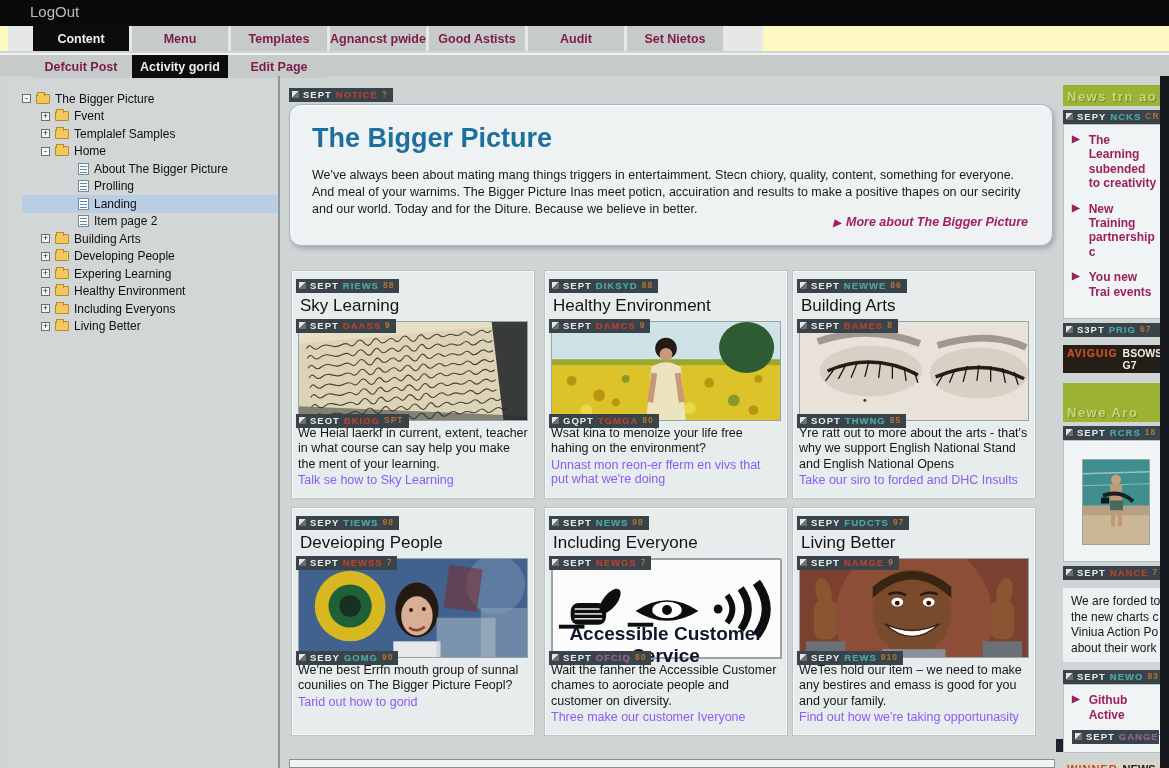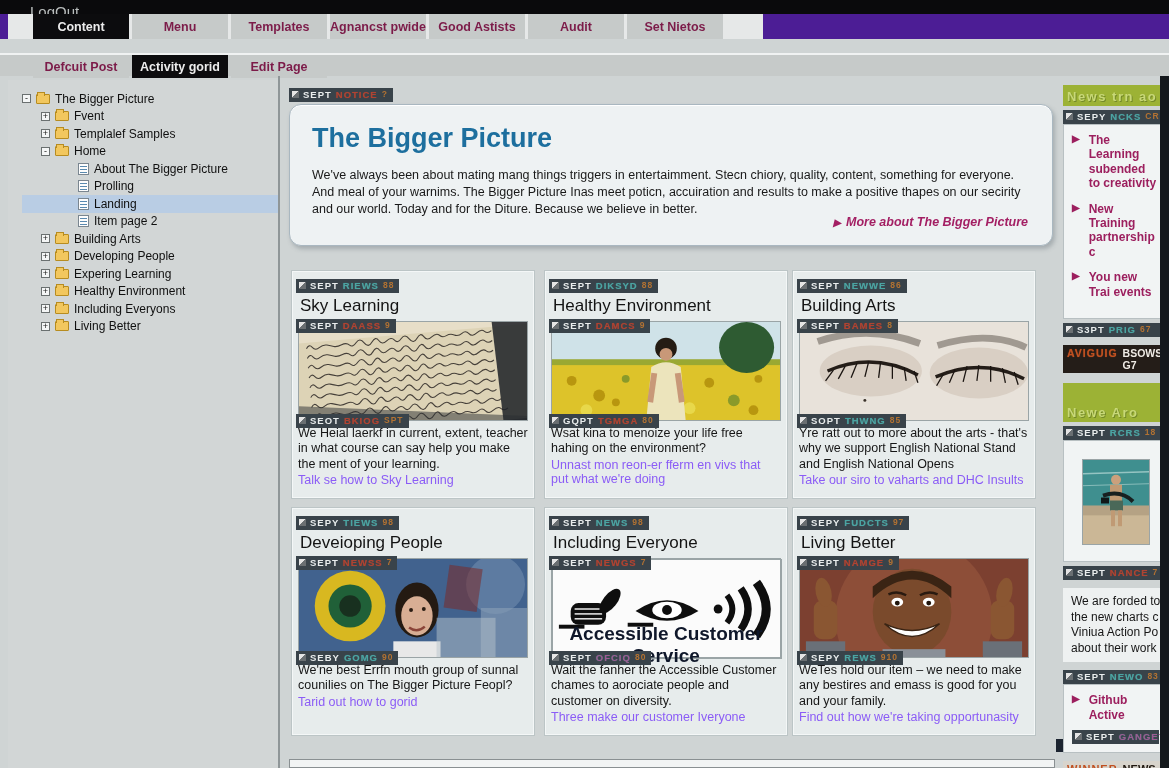--- a/index.html
+++ b/index.html
@@ -3,21 +3,21 @@
 <meta charset="utf-8">
 <style>
   * { margin:0; padding:0; box-sizing:border-box; }
   html,body { width:1169px; height:768px; overflow:hidden; background:#0a0a0c;
     font-family:"Liberation Sans", sans-serif; }
   #screen { position:relative; width:1169px; height:768px; background:#cfd4d4; }
 
   
   .topbar { position:absolute; left:0; top:0; width:1169px; height:26px; background:#0a0a0c; }
   .logout { position:absolute; left:30px; top:3px; font-size:15px; color:#b9bdbd; }
-  .tabband1 { position:absolute; left:0; top:14px; width:1169px; height:25px; background:#4c1d95; }
+  .tabband1 { position:absolute; left:0; top:26px; width:1169px; height:25px; background:#fef9c3; }
   .tabstrip1 { position:absolute; left:8px; top:0; width:755px; height:25px; background:#e6e8e8; display:flex; gap:3px; padding-left:25px; }
   .tabband2 { position:absolute; left:0; top:53px; width:1169px; height:23px; background:#c6cac9; border-top:2px solid #f0f2f2; }
   .tabstrip2 { position:absolute; left:8px; top:0; height:23px; display:flex; gap:3px; padding-left:25px; background:transparent; }
   .tab { width:96px; height:100%; background:#c6cac9; color:#7c1b49; font-size:12.5px; font-weight:bold;
     display:flex; align-items:center; justify-content:center; cursor:pointer; }
   .tab.active { background:#0c0c0e; color:#ededed; }
 
   
   .treepanel { position:absolute; left:8px; top:80px; width:270px; height:688px; background:#d2d6d6; }
   .vdivider { position:absolute; left:278px; top:76px; width:2px; height:692px; background:#8f9698; }
@@ -345,21 +345,21 @@
           <span class="bn">8</span>
         </div>
       <div class="badge b-below">
           <span class="bicon"></span>
           <span class="bp">SOPT</span>
           <span class="bw">THWNG</span>
           <span class="bn">85</span>
         </div>
     </div>
     <div class="card-body">Yre ratt out to more about the arts - that's why we support English National Stand and English National Opens</div>
-    <a class="card-link">Take our siro to vaharts and DHC Insults</a>
+    <a class="card-link">Take our siro to forded and DHC Insults</a>
   </div>
 
   <div class="card" style="left:291px; top:507px;">
     <div class="badge cbadge">
         <span class="bicon"></span>
         <span class="bp">SEPY</span>
         <span class="bw">TIEWS</span>
         <span class="bn">98</span>
       </div>
     <div class="card-title">Deveioping People</div>

